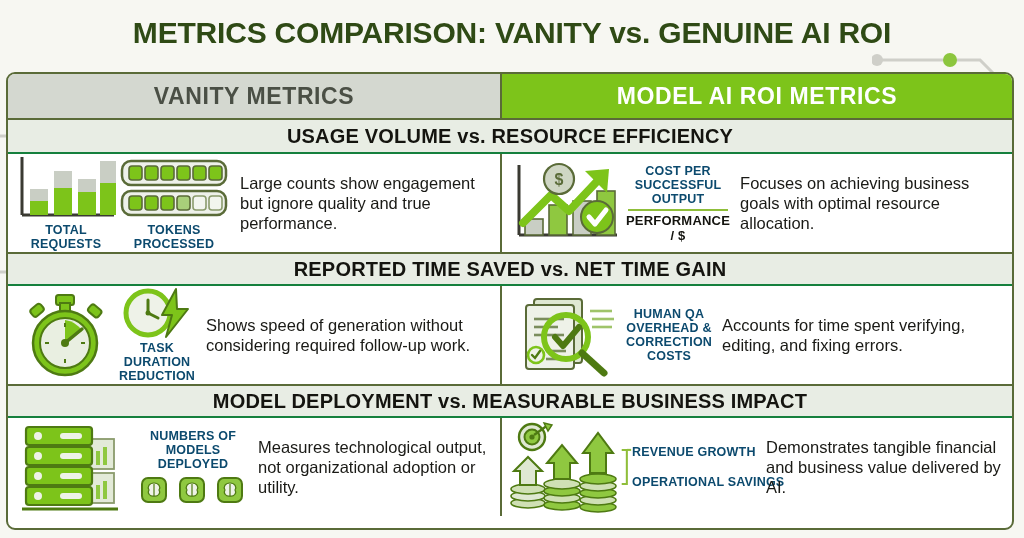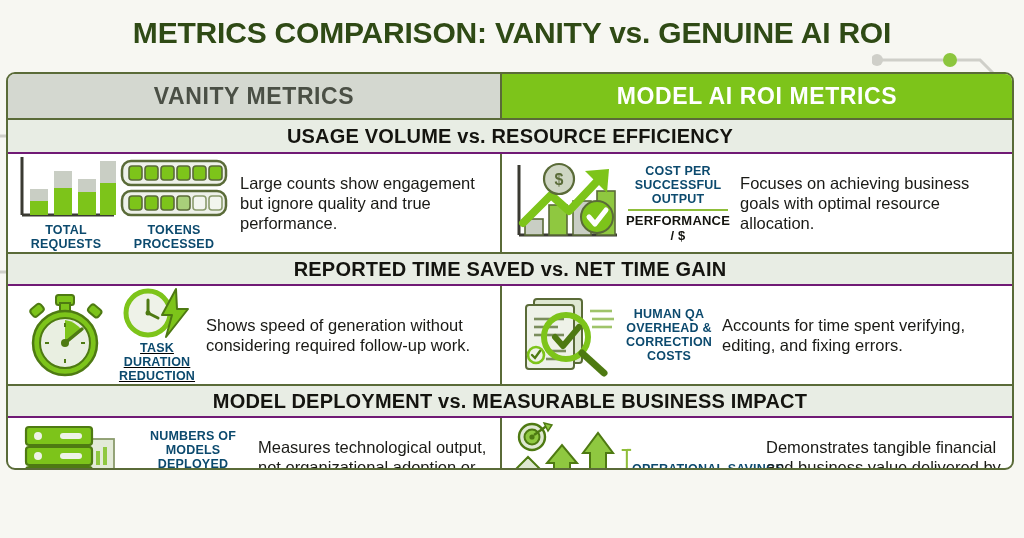--- a/index.html
+++ b/index.html
@@ -20,41 +20,41 @@
     font-family: "Liberation Sans", sans-serif;
   }
 
   
   .deco { position: absolute; pointer-events: none; }
   .deco svg { display: block; }
 
   
   .table {
     position: absolute; left: 6px; top: 72px;
-    width: 1008px; height: 398px;
+    width: 1008px; height: 458px;
     border: 2px solid #5a6b38;
     border-radius: 9px;
     background: #ffffff;
     overflow: hidden;
   }
 
   
   .colhead { display: flex; height: 46px; border-bottom: 2px solid #5a6b38; }
   .colhead .cell {
     display: flex; align-items: center; justify-content: center;
     font-size: 23px; font-weight: 800; letter-spacing: 0.6px;
   }
   .colhead .vanity { width: 492px; background: #d4d8d0; color: #4a4f45; }
   .colhead .real   { width: 512px; background: #7dc41a; color: #ffffff;
                      border-left: 2px solid #5a6b38; }
 
   
   .band {
     height: 34px; background: #e8ede4;
-    border-top: 2px solid #5a6b38; border-bottom: 2px solid #701a75;
+    border-top: 2px solid #5a6b38; border-bottom: 2px solid #15803d;
     display: flex; align-items: center; justify-content: center;
     font-size: 20px; font-weight: 800; color: #14140f; letter-spacing: 0.2px;
     position: relative;
   }
   .band.first { border-top: none; }
 
   
   .row { display: flex; height: 98px; }
   .row .side { display: flex; align-items: center; padding: 4px 6px; }
   .row .left  { width: 492px; }
@@ -212,21 +212,21 @@
             <circle cx="45" cy="52" r="25" fill="#e9efe1" stroke="#4e7a12" stroke-width="2"></circle>
             <path d="M45 52 L 45 29 A 23 23 0 0 1 62 40 Z" fill="#7dc41a"></path>
             <line x1="45" y1="52" x2="62" y2="38" stroke="#4e7a12" stroke-width="3.5" stroke-linecap="round"></line>
             <circle cx="45" cy="52" r="4" fill="#4e7a12"></circle>
             <line x1="45" y1="32" x2="45" y2="36" stroke="#4e7a12" stroke-width="2"></line>
             <line x1="45" y1="68" x2="45" y2="72" stroke="#4e7a12" stroke-width="2"></line>
             <line x1="25" y1="52" x2="29" y2="52" stroke="#4e7a12" stroke-width="2"></line>
             <line x1="61" y1="52" x2="65" y2="52" stroke="#4e7a12" stroke-width="2"></line>
           </svg>
         </div>
-        <div class="captionrow" style="width:128px;text-decoration:underline;">
+        <div class="captionrow" style="width:128px;">
           <div class="iconwrap">
             <svg width="78" height="54" viewBox="0 0 78 54">
               <circle cx="30" cy="26" r="22" fill="#eef2e8" stroke="#7dc41a" stroke-width="5"></circle>
               <line x1="30" y1="26" x2="30" y2="13" stroke="#4e7a12" stroke-width="3" stroke-linecap="round"></line>
               <line x1="30" y1="26" x2="40" y2="31" stroke="#4e7a12" stroke-width="3" stroke-linecap="round"></line>
               <circle cx="30" cy="26" r="2.5" fill="#4e7a12"></circle>
               <path d="M58 2 L 44 28 L 54 28 L 48 50 L 70 22 L 59 22 Z" fill="#7dc41a" stroke="#4e7a12" stroke-width="2" stroke-linejoin="round"></path>
             </svg>
           </div>
           <div class="metric-label">TASK DURATION REDUCTION</div>
@@ -331,20 +331,30 @@
             <path d="M80 52 V 32 H 73 L 88 12 L 103 32 H 96 V 52 Z" fill="#8fc840" stroke="#4e7a12" stroke-width="2"></path>
           </svg>
         </div>
         <div style="width:136px;">
           <div style="display:flex; align-items:center;">
             <svg width="14" height="60" viewBox="0 0 14 60">
               <path d="M2 10 H 8 V 50 H 2" stroke="#8fbe3a" stroke-width="2.4" fill="none"></path>
               <path d="M8 10 H 13" stroke="#8fbe3a" stroke-width="2.4" fill="none"></path>
             </svg>
             <div style="flex:1;">
+              <div style="display:flex; align-items:center; justify-content:flex-start; gap:4px;">
+                <div class="metric-label" style="text-align:right; line-height:1.1;">REVENUE GROWTH</div>
+                <svg width="30" height="26" viewBox="0 0 30 26">
+                  <path d="M3 18 L 11 10 L 17 14 L 27 3" stroke="#8fc840" stroke-width="2.2" fill="none"></path>
+                  <path d="M22 2 L 28 2 L 28 8" stroke="#8fc840" stroke-width="2.2" fill="none"></path>
+                  <rect x="3" y="16" width="6" height="8" fill="#8fc840"></rect>
+                  <rect x="12" y="11" width="6" height="13" fill="#8fc840"></rect>
+                  <rect x="21" y="7" width="6" height="17" fill="#8fc840"></rect>
+                </svg>
+              </div>
               <div style="display:flex; align-items:center; gap:4px; margin-top:6px;">
                 <div class="metric-label" style="text-align:right; line-height:1.1;">OPERATIONAL SAVINGS</div>
                 <svg width="28" height="22" viewBox="0 0 28 22">
                   <ellipse cx="9" cy="16" rx="8" ry="3" fill="#cfe0b4" stroke="#4e7a12" stroke-width="1.2"></ellipse>
                   <ellipse cx="9" cy="12" rx="8" ry="3" fill="#dfe8d2" stroke="#4e7a12" stroke-width="1.2"></ellipse>
                   <ellipse cx="19" cy="18" rx="8" ry="3" fill="#cfe0b4" stroke="#4e7a12" stroke-width="1.2"></ellipse>
                   <ellipse cx="19" cy="14" rx="8" ry="3" fill="#dfe8d2" stroke="#4e7a12" stroke-width="1.2"></ellipse>
                   <ellipse cx="19" cy="10" rx="8" ry="3" fill="#cfe0b4" stroke="#4e7a12" stroke-width="1.2"></ellipse>
                 </svg>
               </div>

